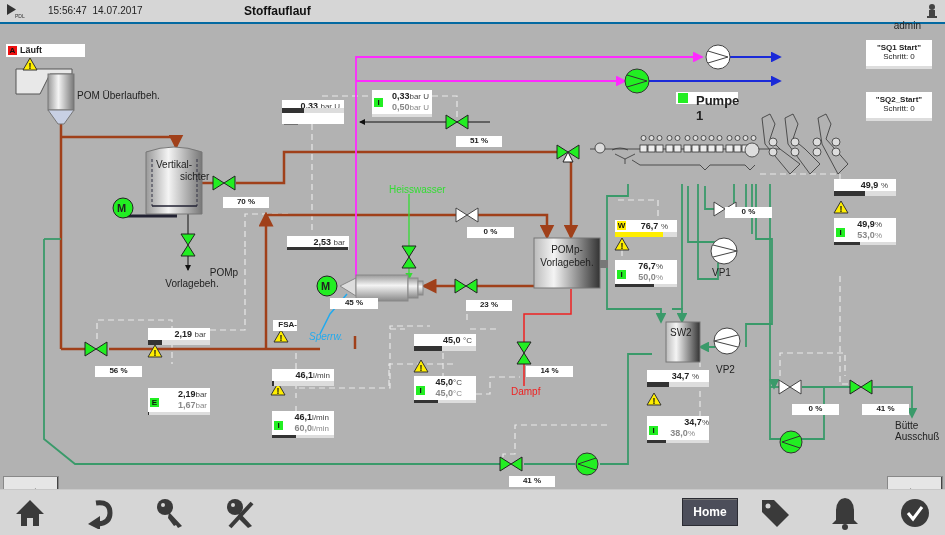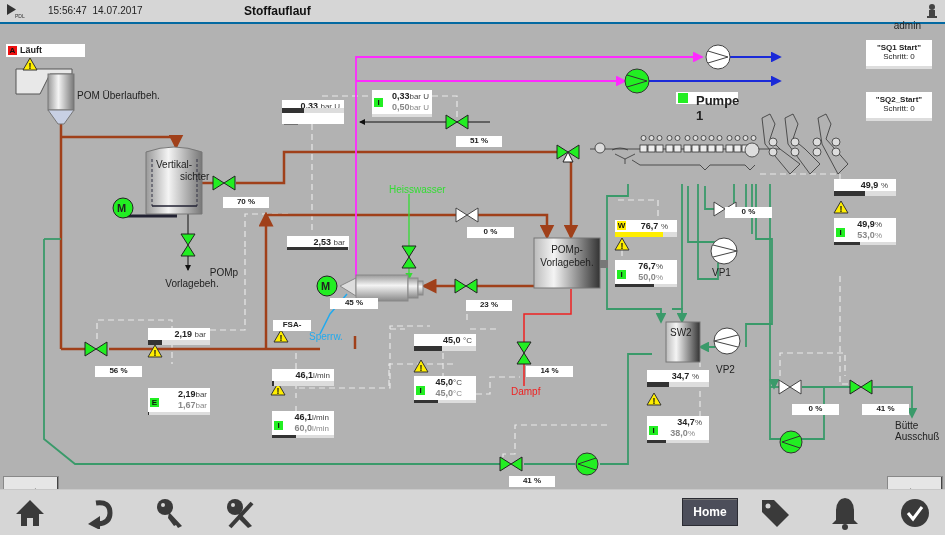--- a/index.html
+++ b/index.html
@@ -390,30 +390,30 @@
 </div>
 
 <span class="lbl" style="left:77px;top:66px;">POM Überlaufbeh.</span>
 <span class="lbl" style="left:156px;top:135px;">Vertikal-</span>
 <span class="lbl" style="left:156px;top:147px;margin-left:24px;">sichter</span>
 <span class="lbl ctr" style="left:172px;top:243px;width:40px;margin-left:32px;">POMp</span>
 <span class="lbl ctr" style="left:162px;top:254px;width:60px;">Vorlagebeh.</span>
 <span class="lbl ctr" style="left:536px;top:220px;width:62px;">POMp-</span>
 <span class="lbl ctr" style="left:536px;top:233px;width:62px;">Vorlagebeh.</span>
 <span class="lbl" style="left:389px;top:160px;color:#33dd33;">Heisswasser</span>
-<span class="lbl" style="left:309px;top:307px;color:#22aaee;">Sperrw.</span>
+<span class="lbl" style="left:309px;top:307px;color:#22aaee;font-style:italic;">Sperrw.</span>
 <span class="lbl" style="left:511px;top:362px;color:#ee2222;">Dampf</span>
 <span class="lbl" style="left:670px;top:303px;">SW2</span>
 <span class="lbl" style="left:712px;top:243px;">VP1</span>
 <span class="lbl" style="left:716px;top:340px;">VP2</span>
 <span class="lbl" style="left:895px;top:396px;">Bütte</span>
 <span class="lbl" style="left:895px;top:407px;">Ausschuß</span>
 <span class="lbl" style="left:117px;top:178px;font-weight:bold;font-size:11px;">M</span>
 <span class="lbl" style="left:321px;top:256px;font-weight:bold;font-size:11px;">M</span>
-<div class="box ctr" style="left:273px;top:296px;width:38px;height:11px;font-weight:bold;font-size:8px;">FSA-</div>
+<div class="box ctr" style="left:273px;top:296px;width:24px;height:11px;font-weight:bold;font-size:8px;text-align:right;">FSA-</div>
 
 <div class="box ctr" style="left:223px;top:173px;width:46px;height:11px;font-weight:bold;font-size:8px;">70 %</div>
 <div class="box ctr" style="left:456px;top:112px;width:46px;height:11px;font-weight:bold;font-size:8px;">51 %</div>
 <div class="box ctr" style="left:467px;top:203px;width:47px;height:11px;font-weight:bold;font-size:8px;">0 %</div>
 <div class="box ctr" style="left:466px;top:276px;width:46px;height:11px;font-weight:bold;font-size:8px;">23 %</div>
 <div class="box ctr" style="left:330px;top:274px;width:48px;height:11px;font-weight:bold;font-size:8px;">45 %</div>
 <div class="box ctr" style="left:95px;top:342px;width:47px;height:11px;font-weight:bold;font-size:8px;">56 %</div>
 <div class="box ctr" style="left:526px;top:342px;width:47px;height:11px;font-weight:bold;font-size:8px;">14 %</div>
 <div class="box ctr" style="left:725px;top:183px;width:47px;height:11px;font-weight:bold;font-size:8px;">0 %</div>
 <div class="box ctr" style="left:792px;top:380px;width:47px;height:11px;font-weight:bold;font-size:8px;">0 %</div>
@@ -524,21 +524,21 @@
   <span class="tag" style="left:2px;top:10px;background:#22ee22;color:#111;">I</span>
   <span style="position:absolute;right:14px;top:1px;font-weight:bold;font-size:9px;"><span>49,9</span><span class="unit">%</span></span>
   <span style="position:absolute;right:14px;top:12px;font-weight:bold;font-size:9px;" class="gray"><span>53,0</span><span class="unit gray">%</span></span>
 </div>
 <div class="bar" style="left:834px;top:218px;width:62px;height:3px;">
       <div class="f" style="height: 3px; width: 42%;"></div>
     </div>
 
 <div class="box" style="left:647px;top:392px;width:62px;height:24px;">
   <span class="tag" style="left:2px;top:10px;background:#22ee22;color:#111;">I</span>
-  <span style="position:absolute;right:7px;top:1px;font-weight:bold;font-size:9px;text-align:right;"><span>34,7</span><span class="unit">%</span></span>
+  <span style="position:absolute;right:0;top:1px;font-weight:bold;font-size:9px;text-align:right;"><span>34,7</span><span class="unit">%</span></span>
   <span style="position:absolute;right:14px;top:12px;font-weight:bold;font-size:9px;" class="gray"><span>38,0</span><span class="unit gray">%</span></span>
 </div>
 <div class="bar" style="left:647px;top:416px;width:62px;height:3px;">
       <div class="f" style="height: 3px; width: 30%;"></div>
     </div>
 
 <div class="navbtn" style="left:3px;">
   <svg width="14" height="16">
         <polygon points="12,3 5,8 12,13" fill="#888"></polygon>
         <rect x="10" y="6" width="4" height="4" fill="#888"></rect>

